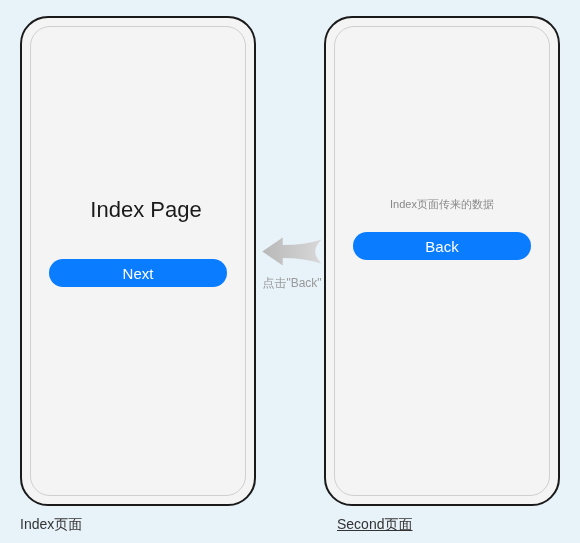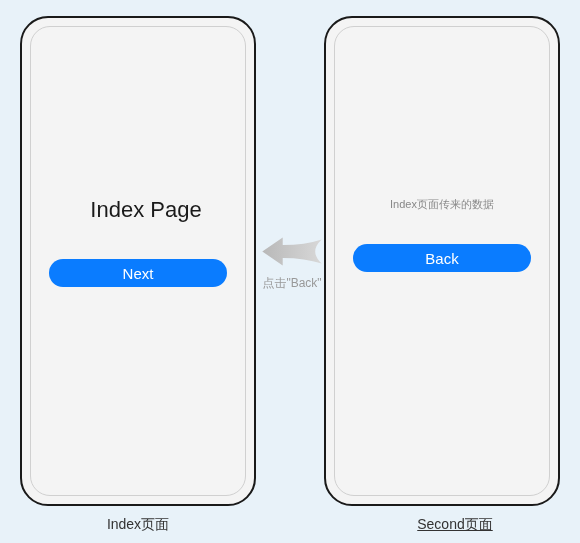--- a/index.html
+++ b/index.html
@@ -37,21 +37,21 @@
     .page-title {
       font-size: 22px;
       color: #1a1a1a;
       font-weight: 400;
       margin-bottom: 4px;
       margin-left: 16px;
     }
     .page-subtitle {
       font-size: 11px;
       color: #888;
-      margin-bottom: 32px;
+      margin-bottom: 20px;
     }
     .no-subtitle { margin-bottom: 36px; }
     .btn {
       width: 178px;
       height: 28px;
       background: #0a7cff;
       color: #fff;
       border: none;
       border-radius: 14px;
       font-size: 15px;
@@ -75,21 +75,20 @@
       font-size: 12px;
       color: #999;
       margin-top: 4px;
     }
     .caption {
       position: absolute;
       top: 516px;
       font-size: 14px;
       color: #333;
       width: 236px;
-      text-align: center;
     }
     .caption-left { left: 20px; }
     .caption-right { left: 337px; text-decoration: underline; }
   </style>
 </head>
 <body>
 
 <div class="phone phone-left">
   <div class="screen">
     <div class="page-title no-subtitle">Index Page</div>

